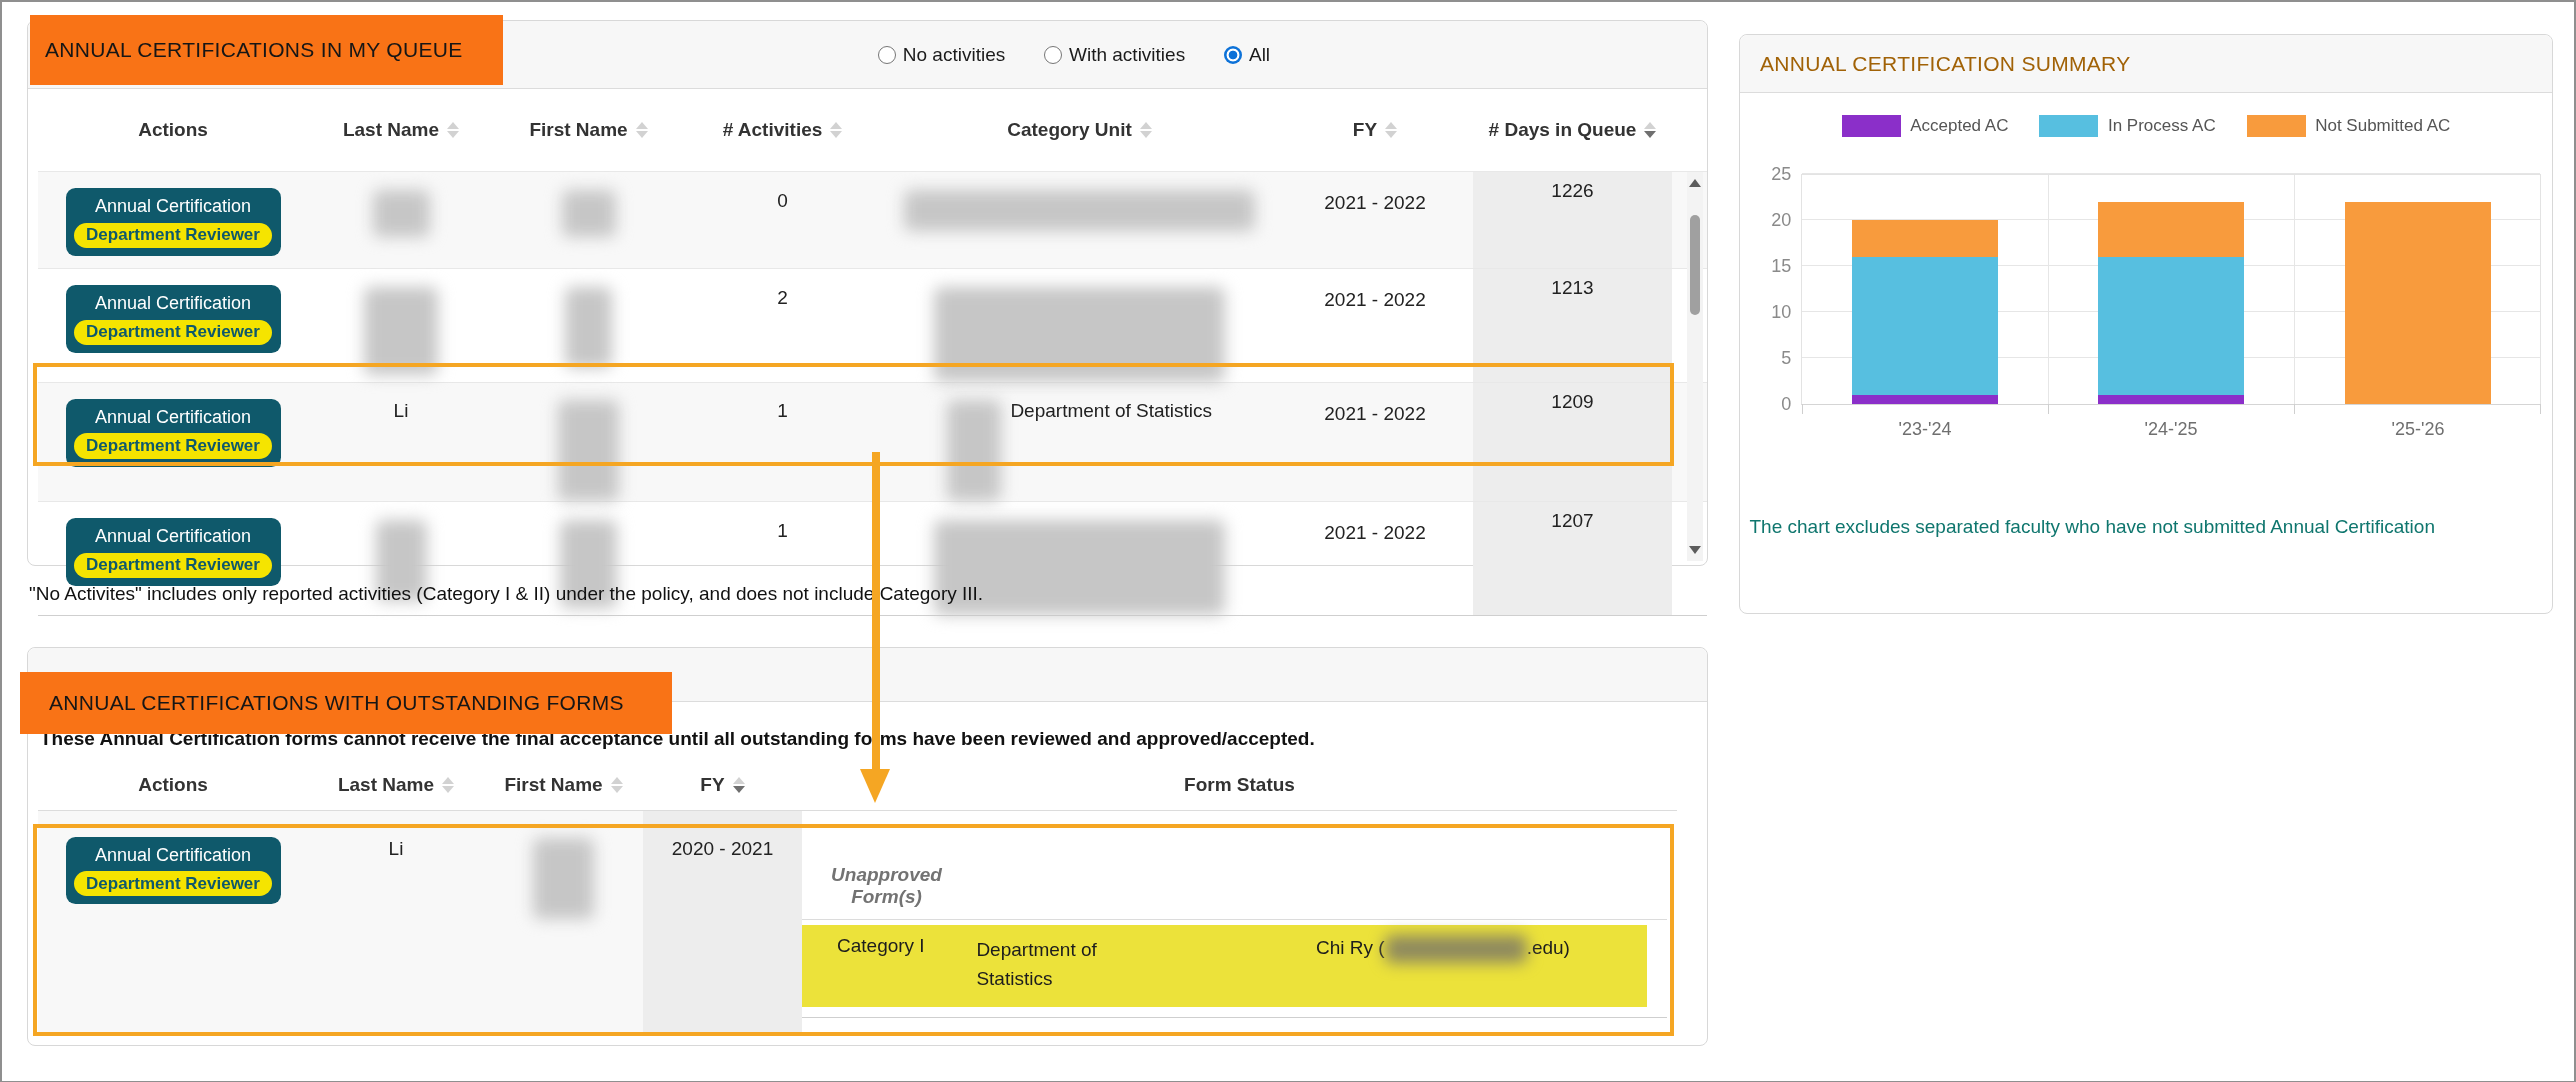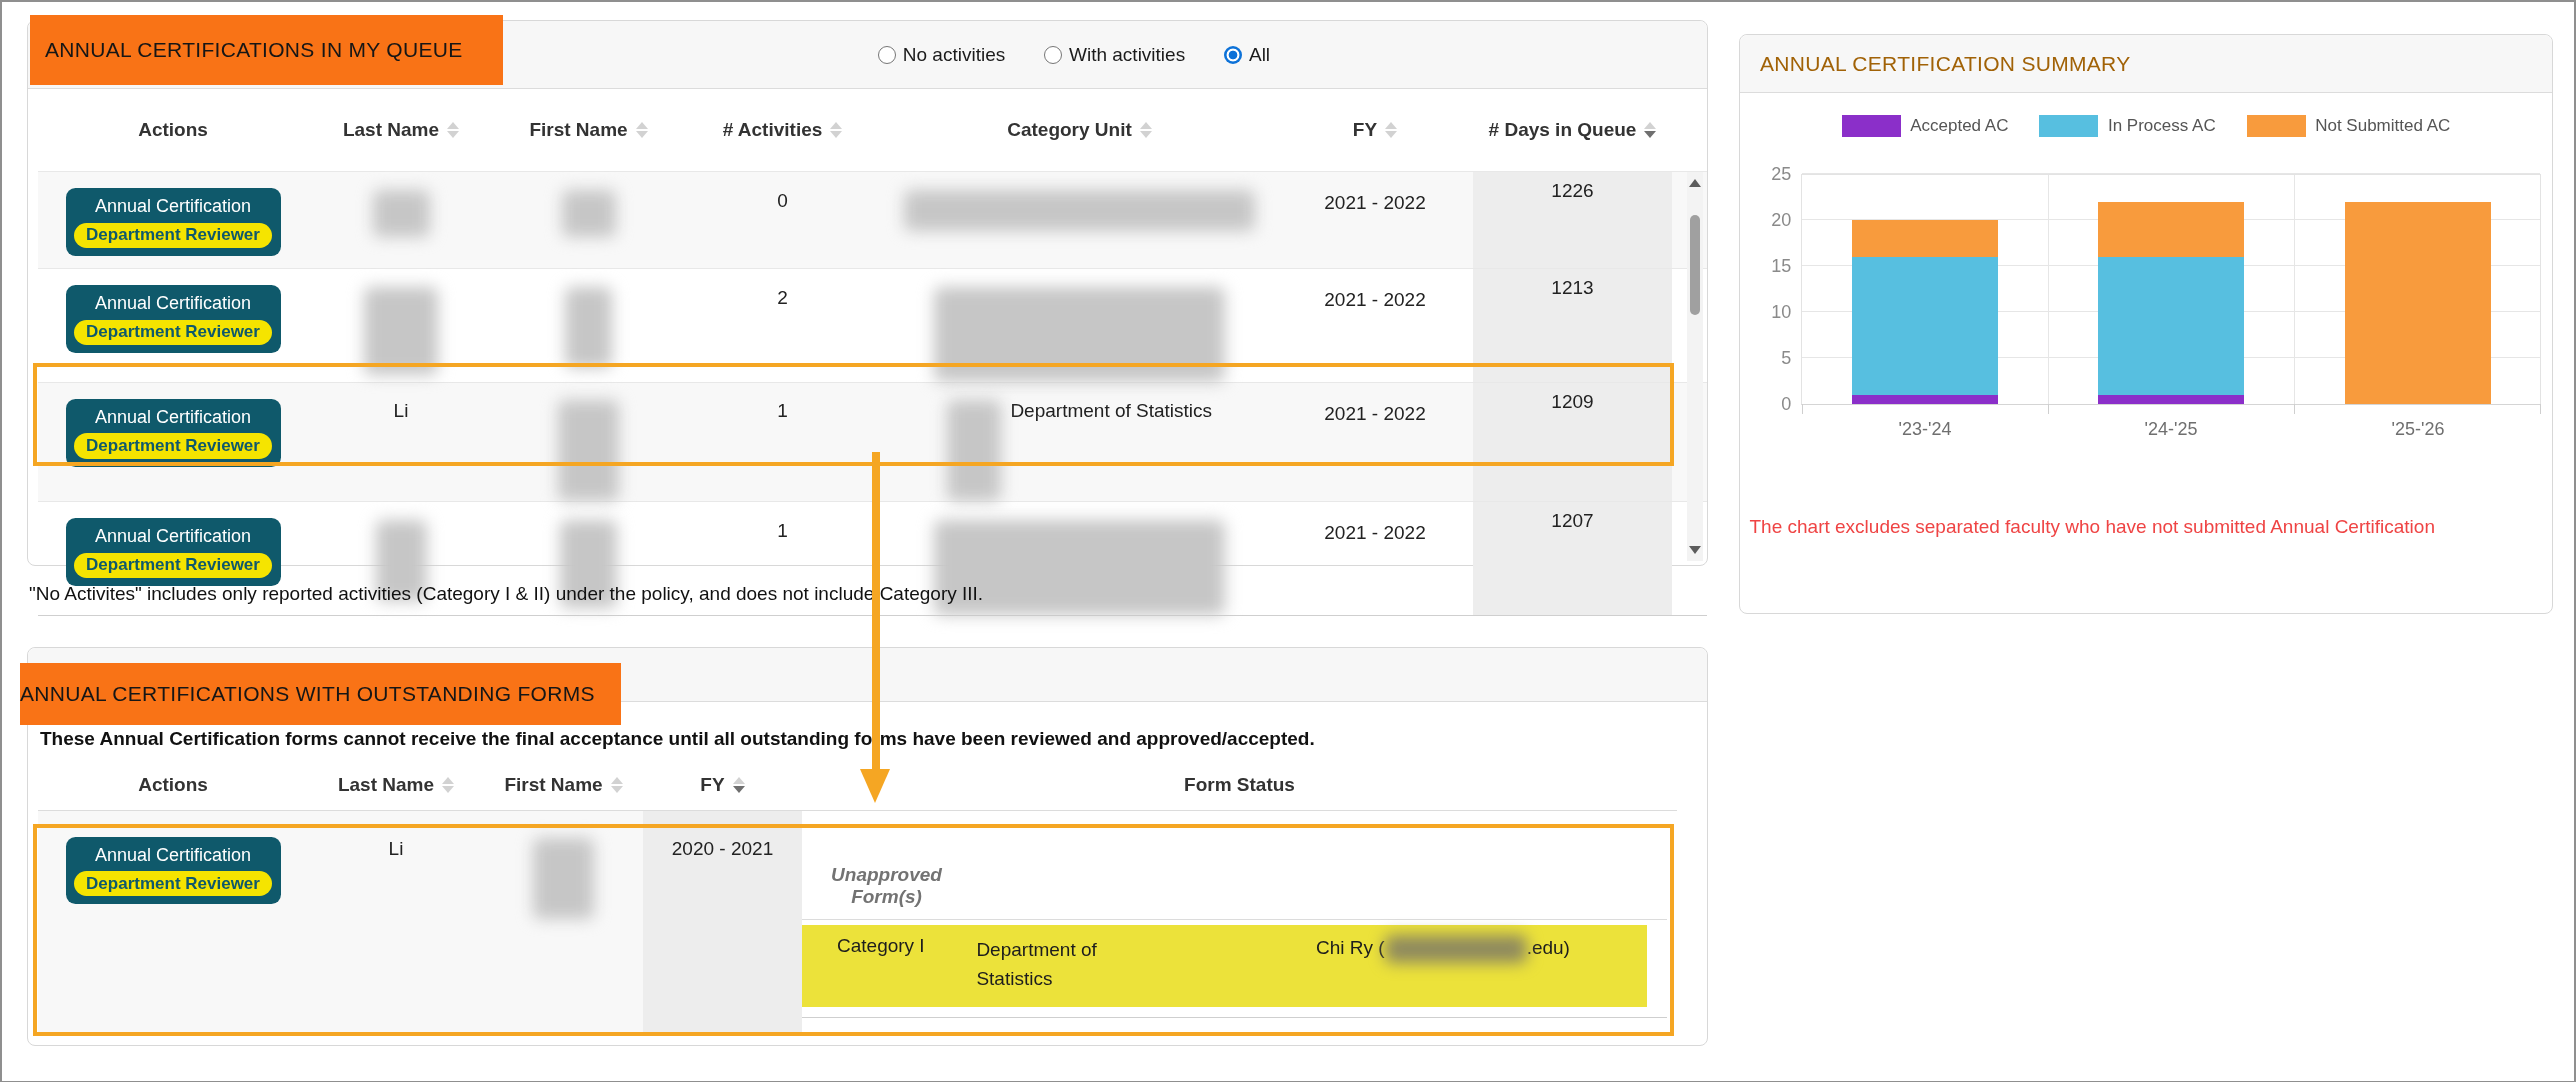--- a/index.html
+++ b/index.html
@@ -139,26 +139,26 @@
     border: 0.7px solid #e3e3e3; border-bottom: 1.4px solid #d5d5d5;
   }
   .gridline { position: absolute; left: 0; width: 100%; height: 0.7px; background: #e6e6e6; }
   .vsep { position: absolute; top: 0; height: 100%; width: 0.7px; background: #e6e6e6; }
   .ylab { position: absolute; right: 100%; margin-right: 10.8px; width: 47px;
     text-align: right; font-size: 18px; color:#8a8a8a; transform: translateY(-50%); }
   .bar-seg { position: absolute; }
   .xtick { position: absolute; top: 100%; width: 0.7px; height: 9.5px; background: #cfcfcf; }
   .xlab { position: absolute; top: 100%; margin-top: 15px; text-align: center;
     font-size: 18px; color:#6f6f6f; transform: translateX(-50%); }
-  #chart-footnote { position: absolute; left: 9.5px; top: 481px; font-size: 19px; color:#ef4444; }
+  #chart-footnote { position: absolute; left: 9.5px; top: 481px; font-size: 19px; color:#0f766e; }
 
   
   #out-panel { left: 25px; top: 645px; width: 1681px; height: 399px; }
   #out-panel .strip { height: 54px; }
-  #out-hl { left: -8px; top: 15px; width: 601px; height: 62px; }
+  #out-hl { left: -8px; top: 24px; width: 652px; height: 62px; padding-left: 29px; }
   #out-desc { position: absolute; left: 12px; top: 80px; font-size: 19px; font-weight: bold; color:#111; }
 
   #out-panel .thead { position: absolute; left: 10px; top: 112px; width: 1639px; height: 51px;
     grid-template-columns: 270px 176px 159px 159px 875px; margin-left: 0;
     border-bottom: 0.7px solid #dcdcdc; }
   #out-row { position: absolute; left: 10px; top: 163px; width: 1639px; height: 223px;
     display: grid; grid-template-columns: 270px 176px 159px 159px 875px;
     background: #f8f8f8; }
   #out-row .td { padding-top: 27px; }
   #out-row .td.c-fy2 { background: #ededed; }

